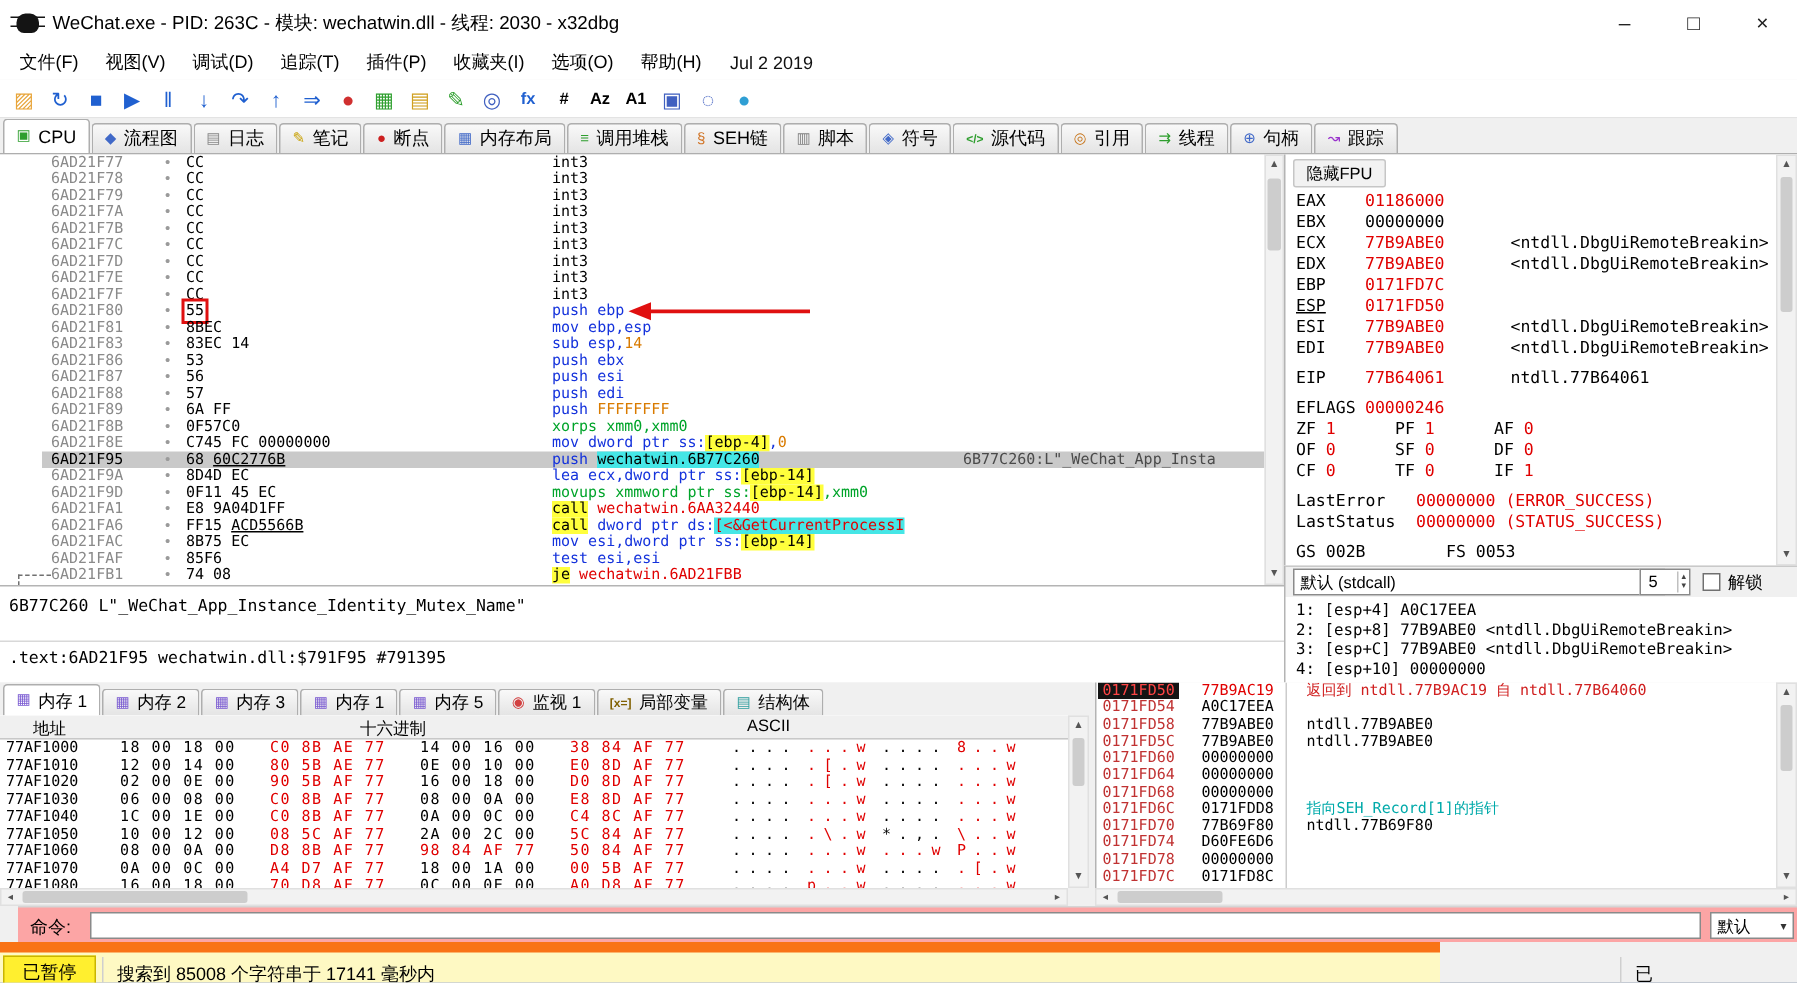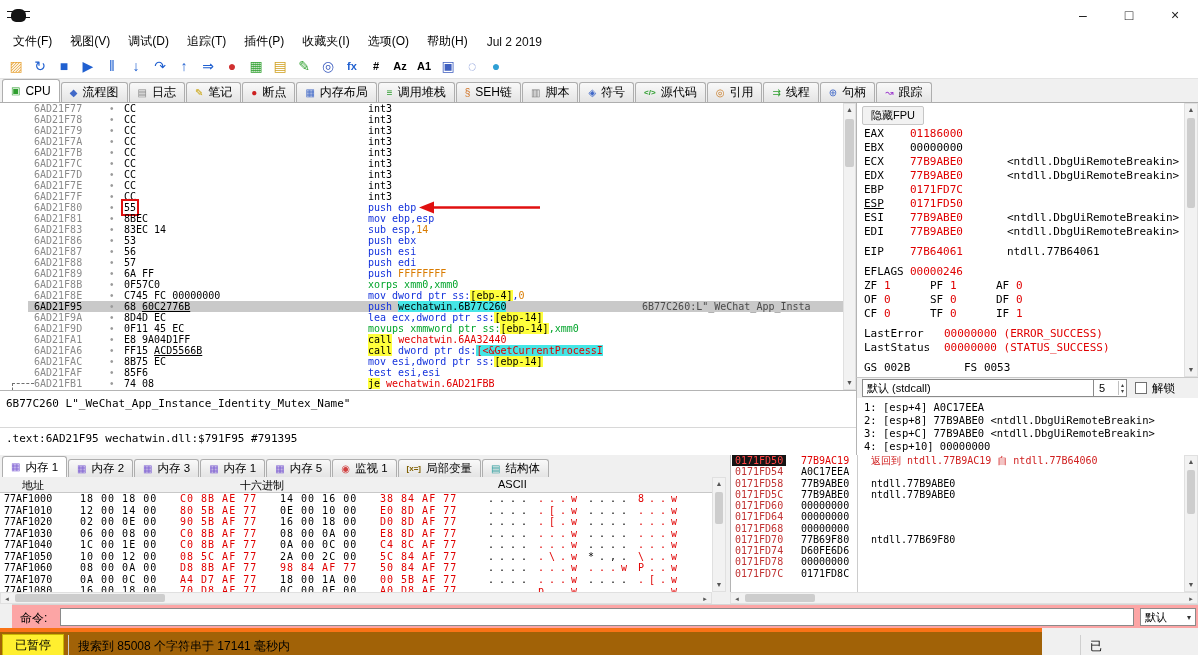--- a/index.html
+++ b/index.html
@@ -125,32 +125,33 @@
   .s-addr.esp { background:#141414; color:#ff4545; padding:0 3px; left:1px; }
   .s-val { position:absolute; left:70px; }
   .s-note { position:absolute; left:140px; white-space:pre; }
   .nred { color:#d02020; } .ncyan { color:#00aaaa; }
 
   
   #cmdbar { position:absolute; left:12px; top:604px; width:1198px; height:24px; background:#fca5a5; border-top:1px solid #d5d5d5; }
   #cmd-label { position:absolute; left:8px; top:5px; }
   #cmd-input { position:absolute; left:48px; top:3px; width:1074px; height:18px; border:1px solid #8a8a8a; background:#fff; font-size:11px; padding:0 3px; }
   #cmd-combo { left:1128px; top:3px; width:56px; }
-  #statusbar { position:absolute; left:0; top:628px; width:1042px; height:27px; background:#a16207; border-top:4px solid #f97316; }
+  #statusbar { position:absolute; left:0; top:628px; width:960px; height:27px; background:#fef9c3; border-top:7px solid #f97316; }
   #status-chip { position:absolute; left:2px; top:2px; width:62px; height:22px; background:#ffef2f; border:1px solid #c9b500; display:flex; align-items:center; justify-content:center; font-size:12px; }
   #status-sep1 { position:absolute; left:68px; top:3px; height:20px; border-left:1px solid #cfcfcf; }
   #status-msg { position:absolute; left:78px; top:6px; }
   #status-right-sep { position:absolute; left:1080px; top:3px; height:20px; border-left:1px solid #cfcfcf; }
   #status-right { position:absolute; left:1090px; top:6px; }
 </style>
 </head>
 <body>
 
 <div id="titlebar">
   <div id="app-icon"></div>
+  <div id="title-text">WeChat.exe - PID: 263C - 模块: wechatwin.dll - 线程: 2030 - x32dbg</div>
   <div id="winbtns">
     <div class="winbtn">–</div>
     <div class="winbtn">□</div>
     <div class="winbtn">×</div>
   </div>
 </div>
 
 <div id="menubar">
     <span class="mitem">文件(F)</span>
     <span class="mitem">视图(V)</span>
@@ -518,20 +519,21 @@
 
 <div id="stack">
   <div id="stack-rows">
       <div class="srow mono"><span class="s-addr esp">0171FD50</span><span class="s-val redtx">77B9AC19</span><span class="s-note nred">返回到 ntdll.77B9AC19 自 ntdll.77B64060</span></div>
       <div class="srow mono"><span class="s-addr">0171FD54</span><span class="s-val">A0C17EEA</span></div>
       <div class="srow mono"><span class="s-addr">0171FD58</span><span class="s-val">77B9ABE0</span><span class="s-note">ntdll.77B9ABE0</span></div>
       <div class="srow mono"><span class="s-addr">0171FD5C</span><span class="s-val">77B9ABE0</span><span class="s-note">ntdll.77B9ABE0</span></div>
       <div class="srow mono"><span class="s-addr">0171FD60</span><span class="s-val">00000000</span></div>
       <div class="srow mono"><span class="s-addr">0171FD64</span><span class="s-val">00000000</span></div>
       <div class="srow mono"><span class="s-addr">0171FD68</span><span class="s-val">00000000</span></div>
+      <div class="srow mono"><span class="s-addr">0171FD6C</span><span class="s-val">0171FDD8</span><span class="s-note ncyan">指向SEH_Record[1]的指针</span></div>
       <div class="srow mono"><span class="s-addr">0171FD70</span><span class="s-val">77B69F80</span><span class="s-note">ntdll.77B69F80</span></div>
       <div class="srow mono"><span class="s-addr">0171FD74</span><span class="s-val">D60FE6D6</span></div>
       <div class="srow mono"><span class="s-addr">0171FD78</span><span class="s-val">00000000</span></div>
       <div class="srow mono"><span class="s-addr">0171FD7C</span><span class="s-val">0171FD8C</span></div>
     </div>
   <div id="stack-divider"></div>
 </div>
 <div class="vsb" id="stack-vscroll" style="left:1184px;top:455px;width:14px;height:137px;">
   <div class="sbarr" style="top:0;">▲</div>
   <div class="sbarr" style="bottom:0;">▼</div>

